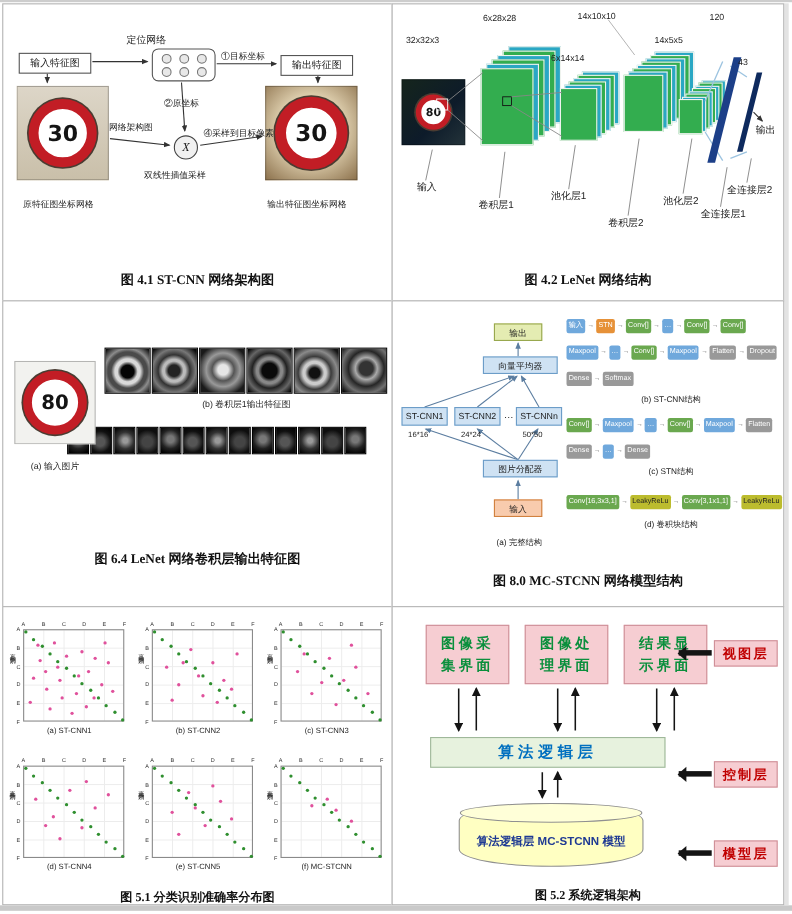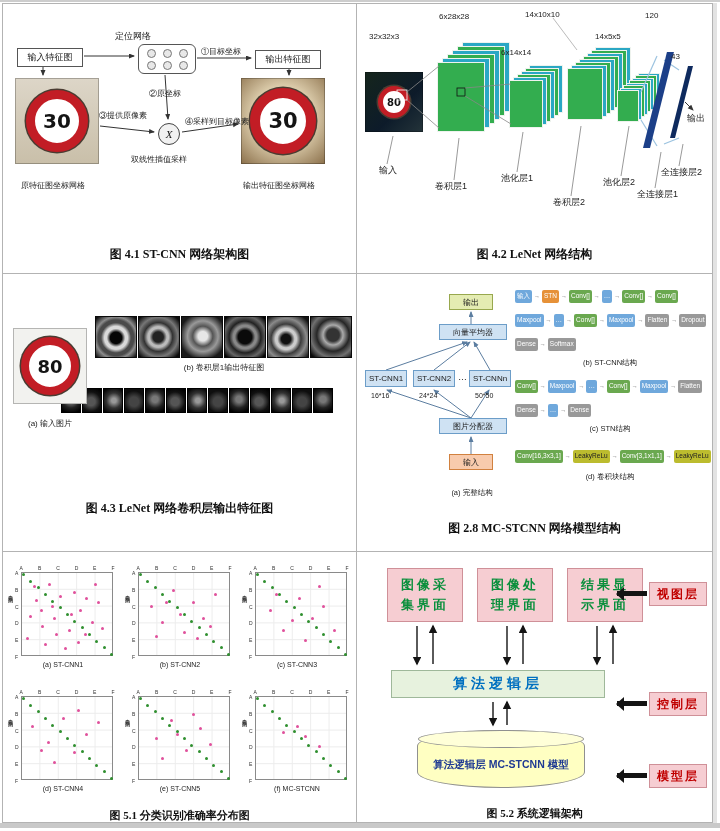--- a/index.html
+++ b/index.html
@@ -110,21 +110,21 @@
       <i></i>
         <i></i>
         <i></i>
         <i></i>
         <i></i>
         <i></i>
     </div>
     <div class="boxlabel" style="left:252px;top:46px;width:66px">输出特征图</div>
     <div class="lbl s8" style="left:198px;top:42px">①目标坐标</div>
     <div class="lbl s8" style="left:146px;top:84px">②原坐标</div>
-    <div class="lbl s8" style="left:96px;top:106px">③提供原像素</div>
+    <div class="lbl s8" style="left:96px;top:106px">网络架构图</div>
     <div class="lbl s8" style="left:182px;top:112px">④采样到目标像素</div>
     <div class="photo" style="left:12px;top:74px;width:84px;height:86px;background:linear-gradient(#ddd6c8,#c9bfa9)">
       <div class="ring" style="width:62px;height:62px;border-width:9px;font-size:20px">30</div>
     </div>
     <div class="photo" style="left:238px;top:74px;width:84px;height:86px;background:radial-gradient(circle at 50% 45%,#d9c9a8 50%,#8a6f4a)">
       <div class="ring" style="width:66px;height:66px;border-width:10px;font-size:21px">30</div>
     </div>
     <div class="xcirc" style="left:155px;top:119px">X</div>
     <div class="lbl s8" style="left:128px;top:150px">双线性插值采样</div>
     <div class="lbl s8" style="left:18px;top:176px">原特征图坐标网格</div>
@@ -215,21 +215,21 @@
       <div class="sheet" style="left: 263px; top: 83.5px; width: 22px; height: 32px; background: rgb(42, 167, 196); z-index: 19;"></div>
       <div class="sheet" style="left: 260px; top: 86px; width: 22px; height: 32px; background: rgb(51, 173, 79); z-index: 20;"></div>
     </div>
 
   <div class="cell" id="p3" style="left:2px;top:273px;width:355px;height:279px">
     <div class="photo" style="left:10px;top:54px;width:74px;height:76px;background:#f2f2ef">
       <div class="ring" style="width:58px;height:58px;border-width:8px;font-size:18px">80</div>
     </div>
     <div class="lbl s8" style="left:10px;top:144px;width:74px;text-align:center">(a) 输入图片</div>
     <div class="lbl s8" style="left:92px;top:88px;width:258px;text-align:center">(b) 卷积层1输出特征图</div>
-    <div class="cap" style="top:226px;font-size:12px">图 4.3 LeNet 网络卷积层输出特征图</div>
+    <div class="cap" style="top:226px;font-size:12px">图 6.4 LeNet 网络卷积层输出特征图</div>
   <div class="fmtile v1" style="left: 92px; top: 42px;"></div>
       <div class="fmtile v2" style="left: 135px; top: 42px;"></div>
       <div class="fmtile v3" style="left: 178px; top: 42px;"></div>
       <div class="fmtile v4" style="left: 221px; top: 42px;"></div>
       <div class="fmtile v5" style="left: 264px; top: 42px;"></div>
       <div class="fmtile v6" style="left: 307px; top: 42px;"></div>
       <div class="striptile st1" style="left: 58px; top: 114px;"></div>
       <div class="striptile st2" style="left: 79px; top: 114px;"></div>
       <div class="striptile st3" style="left: 100px; top: 114px;"></div>
       <div class="striptile st4" style="left: 121px; top: 114px;"></div>
@@ -270,21 +270,21 @@
     <div class="fbox fb-blue" style="left:112px;top:96px;width:42px;height:17px">ST-CNNn</div>
     <div class="lbl" style="left:14px;top:118px;font-size:7px">16*16</div>
     <div class="lbl" style="left:62px;top:118px;font-size:7px">24*24</div>
     <div class="lbl" style="left:118px;top:118px;font-size:7px">50*50</div>
     <div class="fbox fb-blue" style="left:82px;top:144px;width:68px;height:16px">图片分配器</div>
     <div class="fbox fb-in" style="left:92px;top:180px;width:44px;height:16px">输入</div>
     <div class="rowcap" style="left:40px;top:214px;width:150px">(a) 完整结构</div>
     <div class="rowcap" style="left:158px;top:84px;width:190px">(b) ST-CNN结构</div>
     <div class="rowcap" style="left:158px;top:150px;width:190px">(c) STN结构</div>
     <div class="rowcap" style="left:158px;top:198px;width:190px">(d) 卷积块结构</div>
-    <div class="cap" style="top:246px;font-size:12px">图 2.8 MC-STCNN 网络模型结构</div>
+    <div class="cap" style="top:246px;font-size:12px">图 8.0 MC-STCNN 网络模型结构</div>
   <div class="chiprow" style="left: 158px; top: 16px;">
         <span class="chip" style="background: rgb(111, 168, 220);">输入</span>
         <span class="chip-arrow">→</span>
         <span class="chip" style="background: rgb(230, 145, 56);">STN</span>
         <span class="chip-arrow">→</span>
         <span class="chip" style="background: rgb(106, 168, 79);">Conv[]</span>
         <span class="chip-arrow">→</span>
         <span class="chip" style="background: rgb(111, 168, 220);">…</span>
         <span class="chip-arrow">→</span>
         <span class="chip" style="background: rgb(106, 168, 79);">Conv[]</span>

